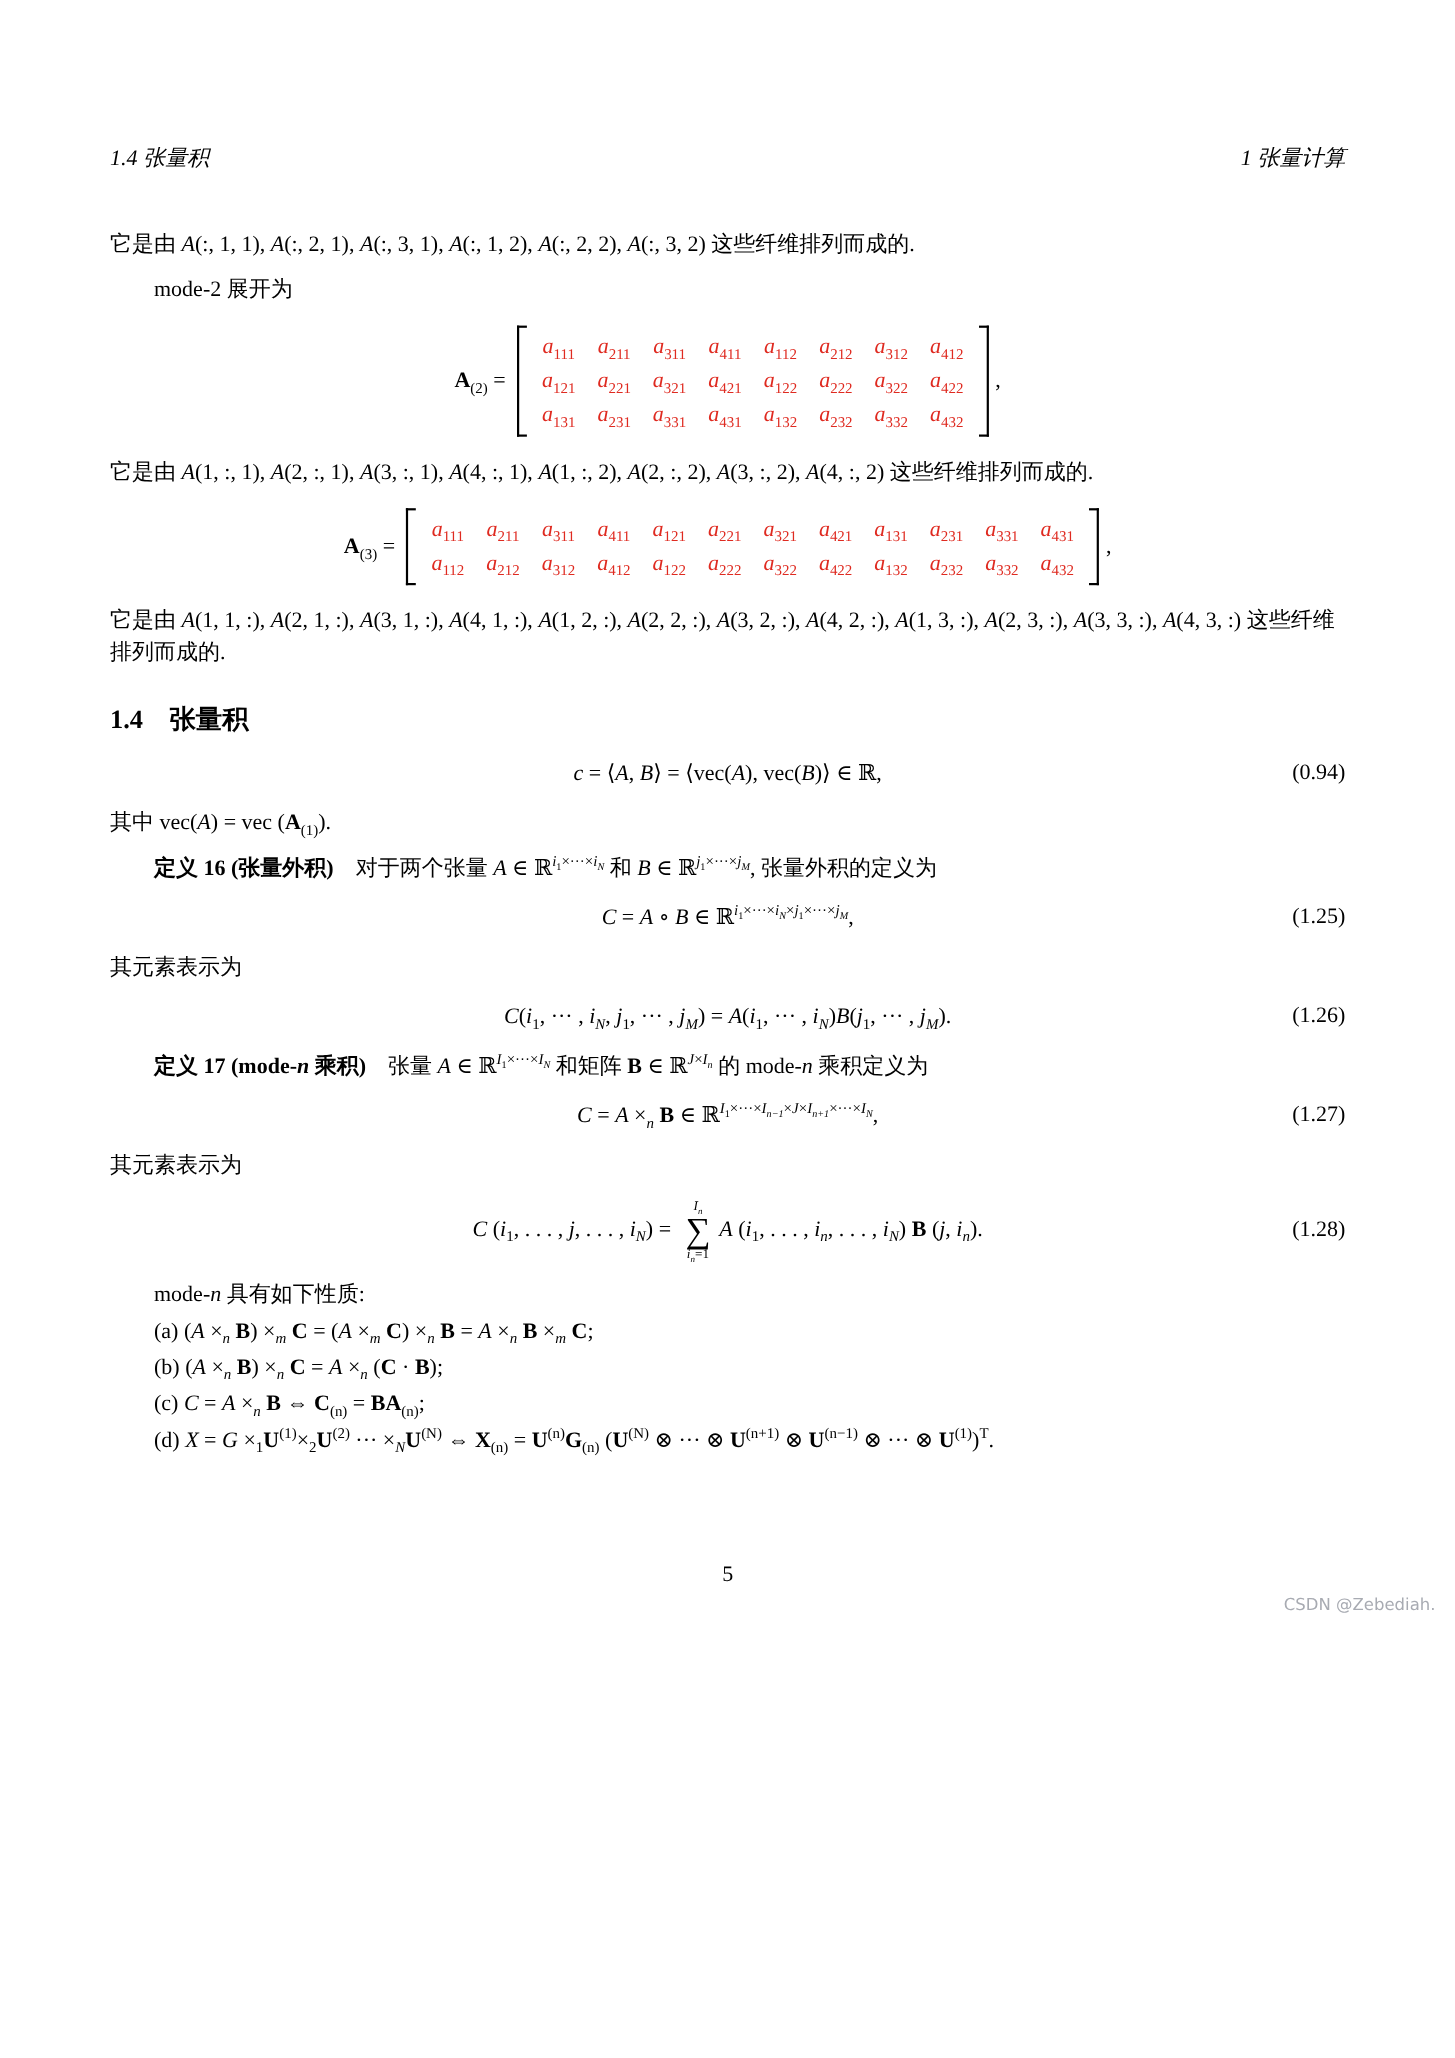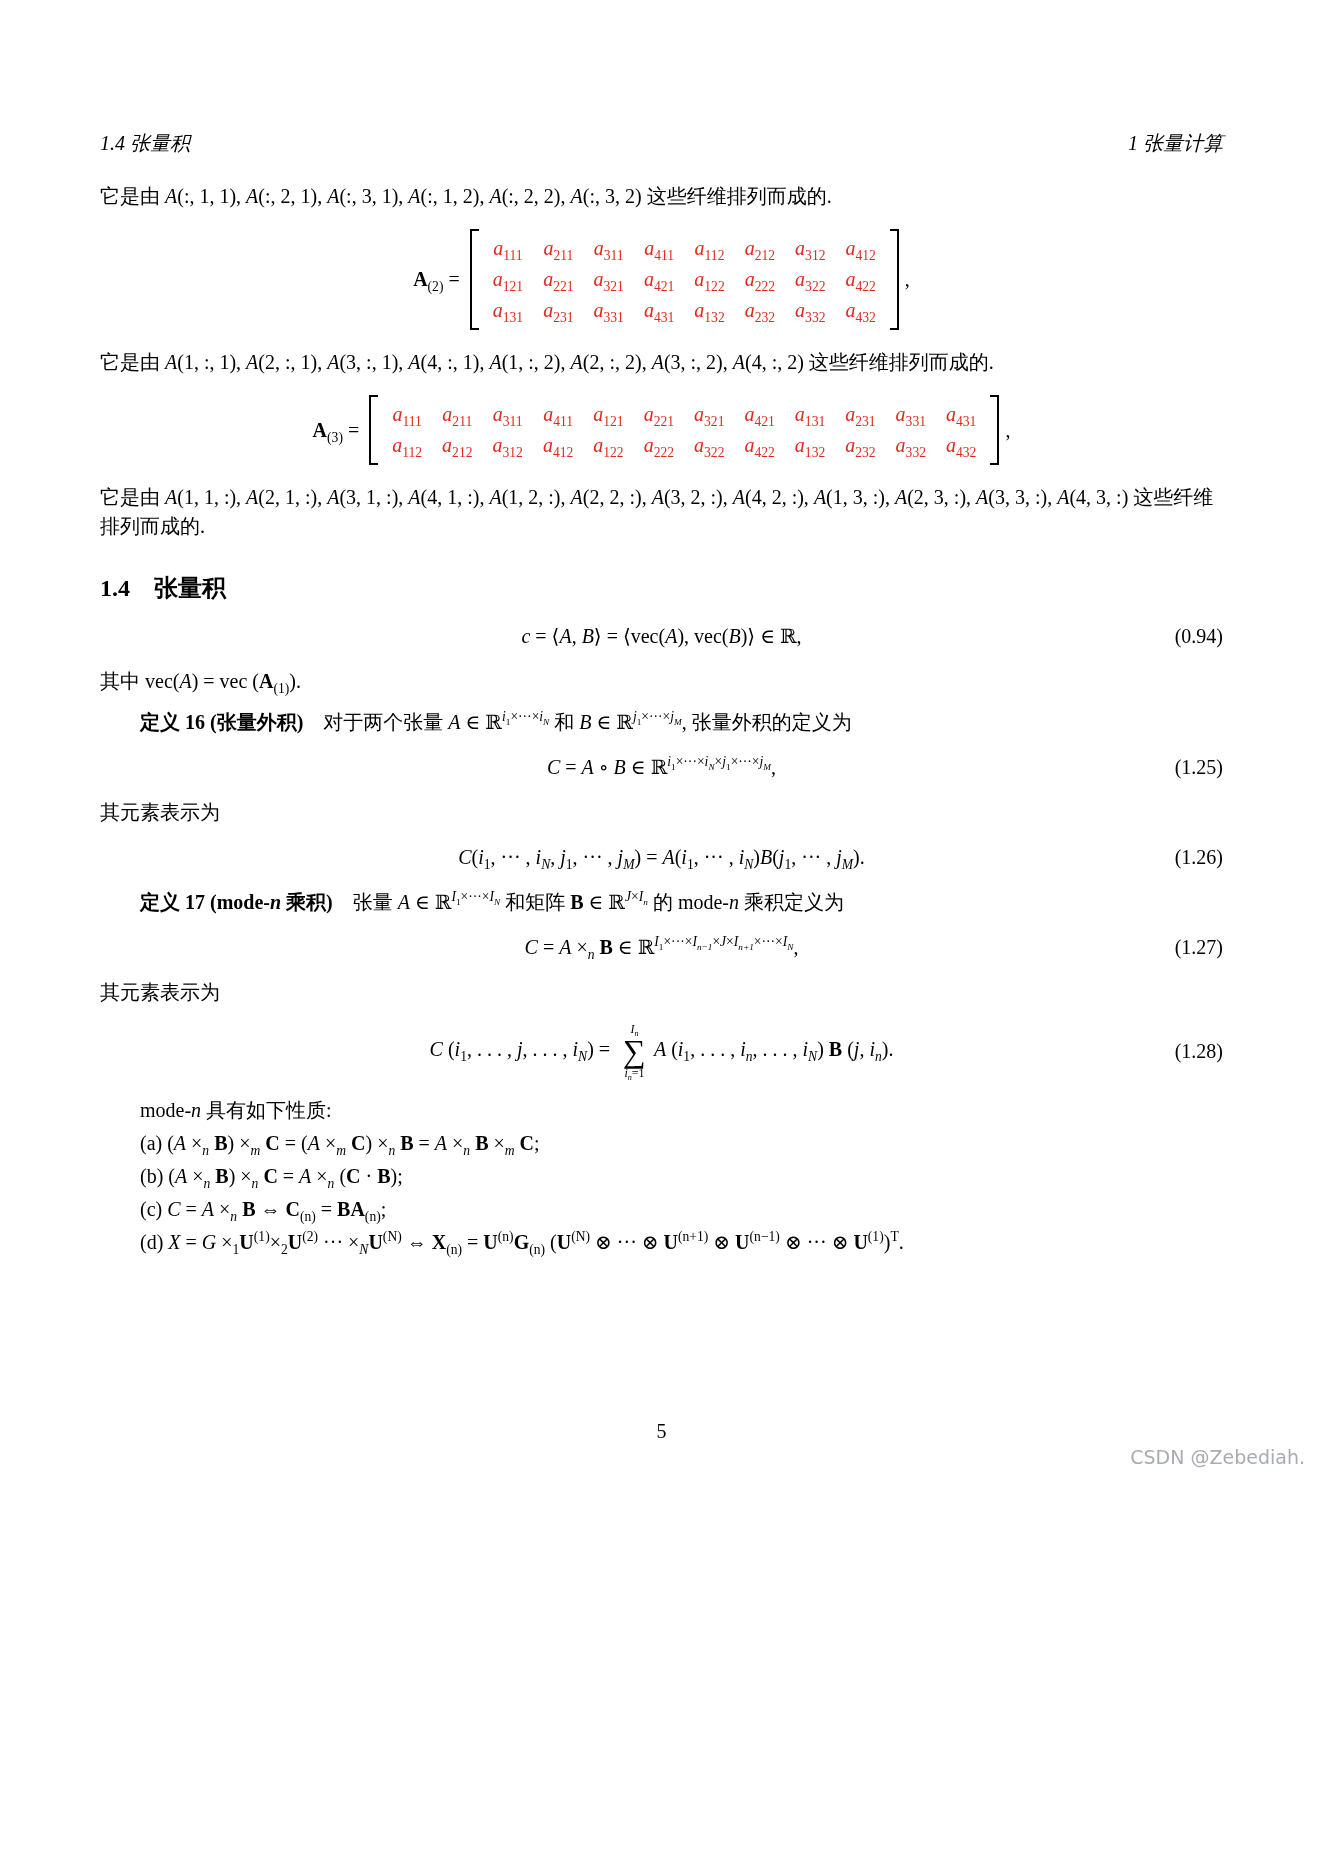--- a/index.html
+++ b/index.html
@@ -7,21 +7,21 @@
   .page {
     position:relative; width:1323px; height:1480px; background:#fff;
     font-family:"Liberation Serif","DejaVu Serif",serif; color:#000;
     font-size:20px; overflow:hidden;
   }
   .header {
     position:absolute; top:130px; left:100px; right:100px;
     display:flex; justify-content:space-between;
     font-style:italic; font-size:20px;
   }
-  .content { position:absolute; top:174px; left:100px; right:100px; }
+  .content { position:absolute; top:200px; left:100px; right:100px; }
   .blk { line-height:1.45; }
   .para { margin-top:8px; }
   .para-indent { margin-top:12px; text-indent:2em; }
   .item { margin-top:4px; text-indent:2em; }
   .section { margin-top:30px; margin-bottom:8px; font-weight:bold; font-size:24px; }
   .equation { position:relative; margin:16px 0; text-align:center; }
   .eq-body { display:inline-block; }
   .eq-num { position:absolute; right:0; top:50%; transform:translateY(-50%); }
   .matrix { display:flex; justify-content:center; align-items:center; margin:18px 0; }
   .matrix-lhs { margin-right:10px; }
@@ -37,32 +37,33 @@
   sub, sup { line-height:0; font-size:0.68em; }
   sub.r-isub, sup.r-isup { font-style:italic; }
   .sum { display:inline-flex; flex-direction:column; align-items:center;
          vertical-align:middle; line-height:1.05; margin:0 8px; }
   .sum-top, .sum-bot { font-size:12px; }
   .sum-sigma { font-size:32px; line-height:1; }
   .matrix-trail { margin-left:6px; }
   .page-number { position:absolute; top:1420px; left:0; width:100%; text-align:center; font-size:20px; }
   .watermark { position:absolute; right:18px; bottom:12px;
                font-family:"DejaVu Sans","Liberation Sans",sans-serif;
-               font-size:19px; color:var(--wm-color,#aaa); }
+               font-size:15px; color:var(--wm-color,#aaa); }
 </style>
 </head>
 <body>
 
 <div class="page">
   <div class="header">
     <span class="header-left">1.4 张量积</span>
     <span class="header-right">1 张量计算</span>
   </div>
   <div class="content" id="doc-body">
       <div class="blk para"><span class="r-t">它是由 </span><span class="r-cal">A</span><span class="r-t">(:, 1, 1), </span><span class="r-cal">A</span><span class="r-t">(:, 2, 1), </span><span class="r-cal">A</span><span class="r-t">(:, 3, 1), </span><span class="r-cal">A</span><span class="r-t">(:, 1, 2), </span><span class="r-cal">A</span><span class="r-t">(:, 2, 2), </span><span class="r-cal">A</span><span class="r-t">(:, 3, 2) 这些纤维排列而成的.</span></div>
+      <div class="blk para-indent"><span class="r-t">mode-2 展开为</span></div>
       <div class="blk matrix">
         <span class="matrix-lhs"><span class="r-b">A</span><sub class="r-sub">(2)</sub><span class="r-t"> = </span></span>
         <span class="bracket bracket-l"></span>
         <span class="mgrid" style="grid-template-columns: repeat(8, auto);">
           <span class="mcell"><span class="mvar">a</span><sub class="msub">111</sub></span>
           <span class="mcell"><span class="mvar">a</span><sub class="msub">211</sub></span>
           <span class="mcell"><span class="mvar">a</span><sub class="msub">311</sub></span>
           <span class="mcell"><span class="mvar">a</span><sub class="msub">411</sub></span>
           <span class="mcell"><span class="mvar">a</span><sub class="msub">112</sub></span>
           <span class="mcell"><span class="mvar">a</span><sub class="msub">212</sub></span>

